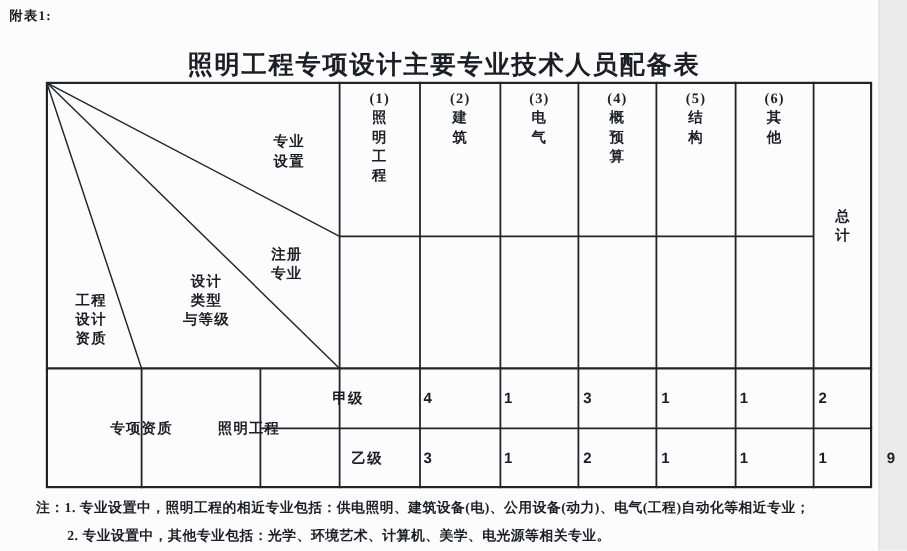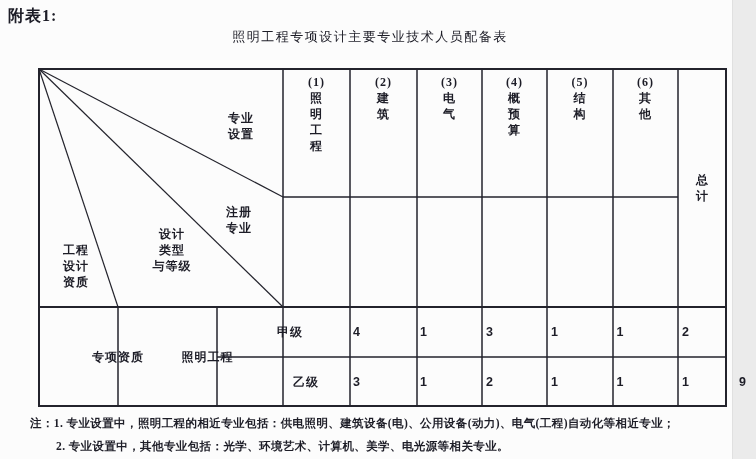--- a/index.html
+++ b/index.html
@@ -8,25 +8,25 @@
     background:#fcfcfc;
     font-family:"Liberation Serif","DejaVu Serif",serif;
     color:#1d1d27;
   }
   .scan-edge{
     position:absolute;top:0;right:0;width:23px;height:459px;
     background:#ebebeb;border-left:1px solid #e0e0e0;
   }
   .attach-label{
     position:absolute;left:8px;top:6px;
-    font-size:16px;font-weight:700;letter-spacing:1px;
+    font-size:11px;font-weight:700;letter-spacing:1px;
   }
   .doc-title{
-    position:absolute;left:0;top:28px;width:740px;text-align:center;
-    font-size:13px;font-weight:400;letter-spacing:1.5px;
+    position:absolute;left:0;top:40px;width:740px;text-align:center;
+    font-size:21px;font-weight:700;letter-spacing:1.5px;
     font-family:"Liberation Sans","DejaVu Sans",sans-serif;
   }
   .table-wrap{
     position:absolute;left:38px;top:68px;width:689px;height:339px;
   }
   .table-wrap svg{position:absolute;left:0;top:0;}
   .tlabel{
     position:absolute;font-size:12px;font-weight:600;line-height:16px;
     text-align:center;white-space:pre-line;letter-spacing:1px;
   }

